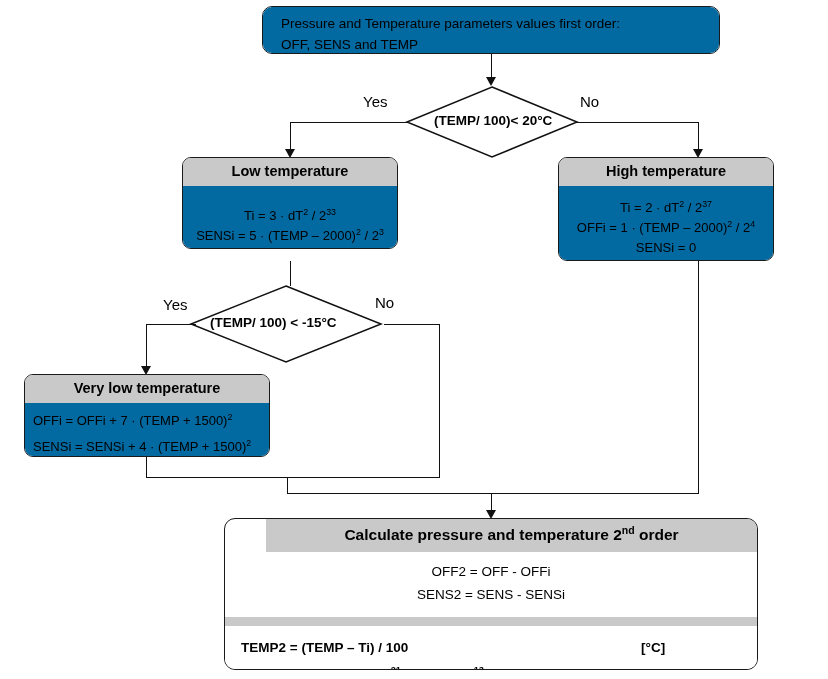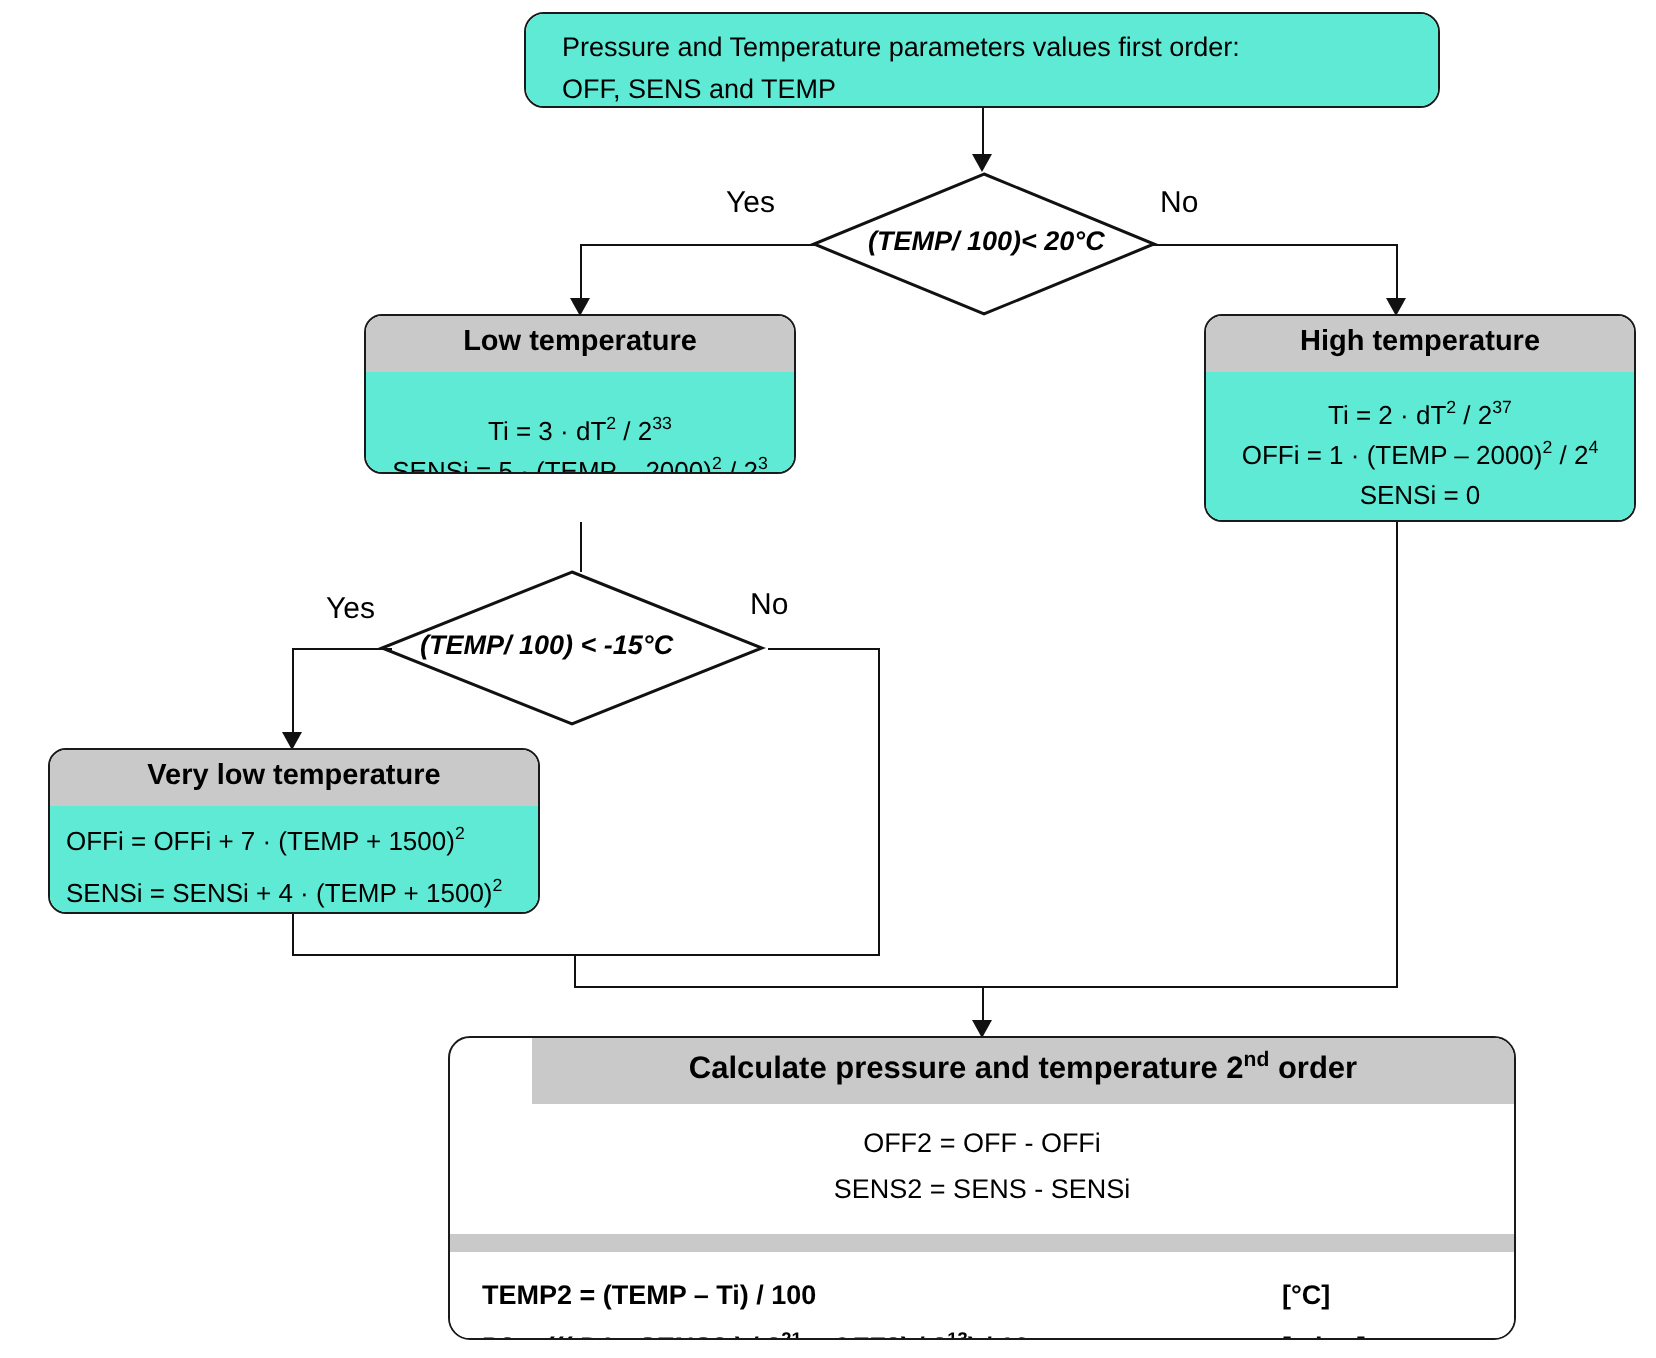--- a/index.html
+++ b/index.html
@@ -32,21 +32,21 @@
   .box-header {
     background: #c9c9c9;
     font-weight: bold;
     text-align: center;
     font-size: 14.5px;
     line-height: 1.25;
     padding: 4px 4px 5px 4px;
     border-bottom: 1px solid #c9c9c9;
   }
   .box-body {
-    background: #5eead4;
+    background: #0369a1;
     text-align: center;
     font-size: 13px;
     padding: 6px 6px 6px 6px;
   }
   .box-body .ln {
     white-space: nowrap;
     line-height: 1.55;
   }
   .plain-body {
     font-size: 13.5px;
@@ -58,21 +58,20 @@
 
   sup {
     font-size: 0.68em;
     vertical-align: super;
     line-height: 0;
   }
 
   
   .diamond-wrap {
     position: absolute;
-    font-style: italic;
   }
   .diamond-wrap svg {
     display: block;
     overflow: visible;
   }
   .diamond-label {
     position: absolute;
     font-size: 13.5px;
     font-weight: bold;
     white-space: nowrap;
@@ -163,33 +162,33 @@
   <div class="branch-label" style="left:580px; top:93px;">No</div>
 
   <div class="hline" style="left:290px; top:122px; width:118px;"></div>
   <div class="vline" style="left:290px; top:122px; height:28px;"></div>
   <div class="arrowhead" style="left:285px; top:149px;"></div>
 
   <div class="hline" style="left:576px; top:122px; width:123px;"></div>
   <div class="vline" style="left:698px; top:122px; height:28px;"></div>
   <div class="arrowhead" style="left:693px; top:149px;"></div>
 
-  <div class="box" style="left:182px; top:157px; width:216px; height:80px;">
+  <div class="box" style="left:182px; top:157px; width:216px; height:92px;">
     <div class="box-header">Low temperature</div>
     <div class="box-body" style="padding-top:20px;">
       <div class="ln">
         <span>Ti = 3 · dT</span><sup>2</sup><span> / 2</span><sup>33</sup>
       </div>
       <div class="ln">
         <span>SENSi = 5 · (TEMP – 2000)</span><sup>2</sup><span> / 2</span><sup>3</sup>
       </div>
     </div>
   </div>
 
-  <div class="box" style="left:602px; top:157px; width:216px; height:104px;">
+  <div class="box" style="left:558px; top:157px; width:216px; height:104px;">
     <div class="box-header">High temperature</div>
     <div class="box-body" style="padding-top:12px;">
       <div class="ln">
         <span>Ti = 2 · dT</span><sup>2</sup><span> / 2</span><sup>37</sup>
       </div>
       <div class="ln">
         <span>OFFi = 1 · (TEMP – 2000)</span><sup>2</sup><span> / 2</span><sup>4</sup>
       </div>
       <div class="ln">
         <span>SENSi = 0</span>

